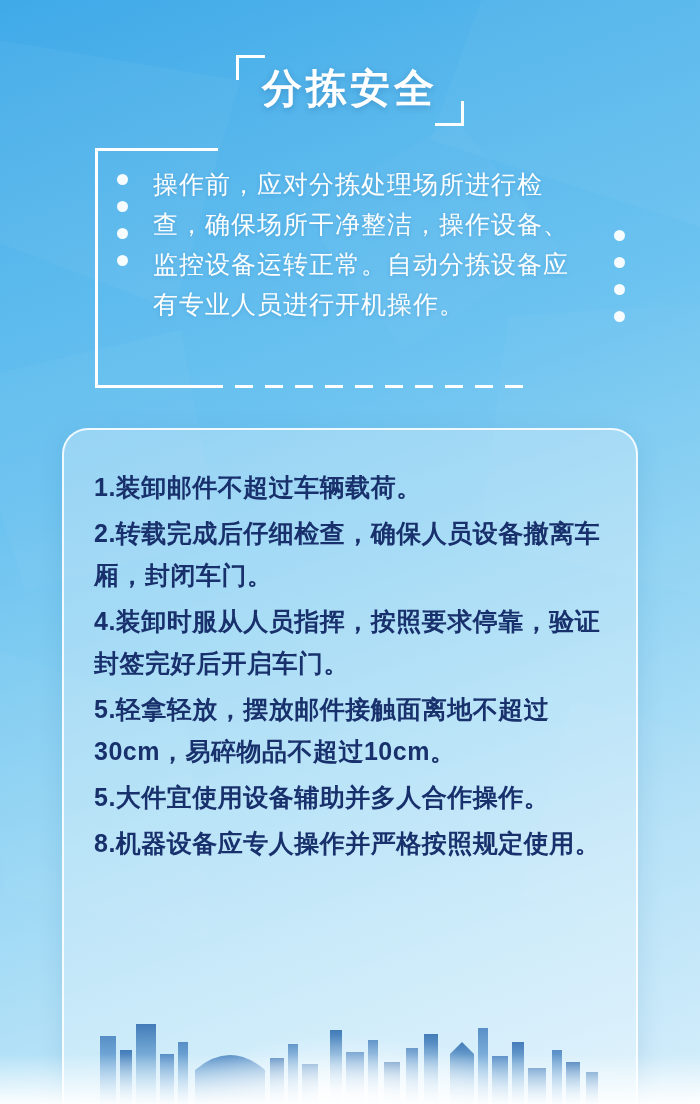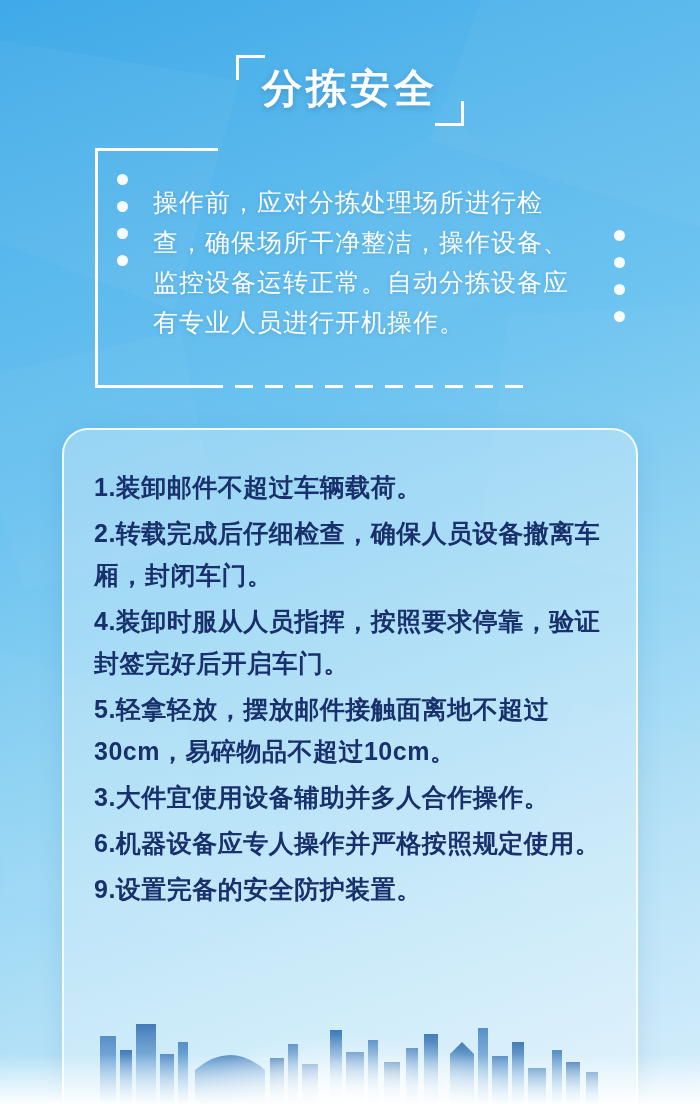--- a/index.html
+++ b/index.html
@@ -125,21 +125,21 @@
   .dot {
     width: 11px;
     height: 11px;
     border-radius: 50%;
     background: #ffffff;
     opacity: .95;
   }
   .intro-text {
     position: absolute;
     left: 58px;
-    top: 34px;
+    top: 16px;
     width: 430px;
     color: #ffffff;
     font-size: 25px;
     line-height: 40px;
     letter-spacing: 1px;
     font-weight: 500;
     text-shadow: 0 1px 4px rgba(0,60,120,.18);
   }
 
   
@@ -224,23 +224,22 @@
     </div>
 
     <div class="intro-text">操作前，应对分拣处理场所进行检查，确保场所干净整洁，操作设备、监控设备运转正常。自动分拣设备应有专业人员进行开机操作。</div>
   </div>
 
   <div class="list-card">
     <p class="list-item">1.装卸邮件不超过车辆载荷。</p>
     <p class="list-item">2.转载完成后仔细检查，确保人员设备撤离车厢，封闭车门。</p>
     <p class="list-item">4.装卸时服从人员指挥，按照要求停靠，验证封签完好后开启车门。</p>
     <p class="list-item">5.轻拿轻放，摆放邮件接触面离地不超过30cm，易碎物品不超过10cm。</p>
-    <p class="list-item">3.大件宜使用设备辅助并多人合作操作。</p>
-    <p class="list-item">6.机器设备应专人操作并严格按照规定使用。</p>
-    <p class="list-item">9.设置完备的安全防护装置。</p>
+    <p class="list-item">5.大件宜使用设备辅助并多人合作操作。</p>
+    <p class="list-item">8.机器设备应专人操作并严格按照规定使用。</p>
   </div>
 
   <svg class="skyline" viewBox="0 0 700 120" preserveAspectRatio="none">
     <defs>
       <linearGradient id="bldg" x1="0" y1="0" x2="0" y2="1">
         <stop offset="0%" stop-color="#2f6fb5" stop-opacity=".75"></stop>
         <stop offset="100%" stop-color="#5aa6dd" stop-opacity=".35"></stop>
       </linearGradient>
       <linearGradient id="bldg2" x1="0" y1="0" x2="0" y2="1">
         <stop offset="0%" stop-color="#1f5fa8" stop-opacity=".8"></stop>

